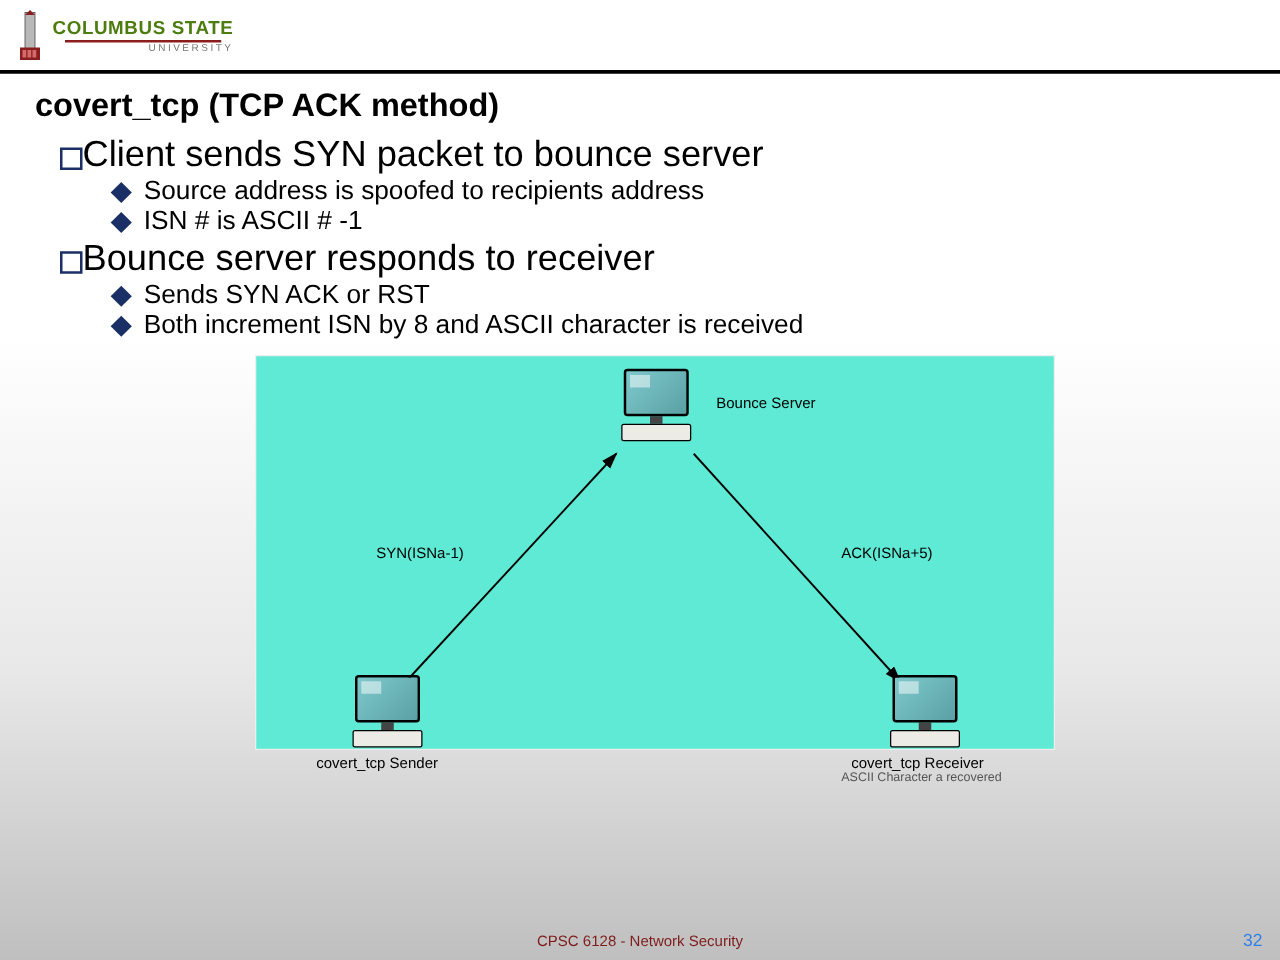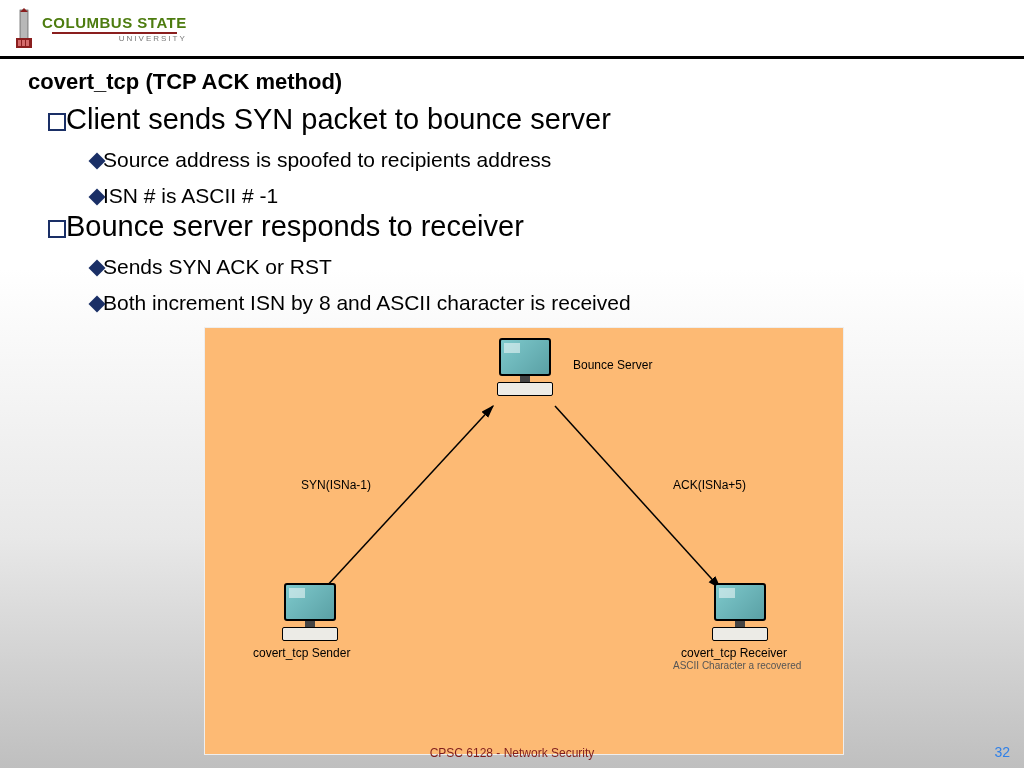--- a/index.html
+++ b/index.html
@@ -31,57 +31,58 @@
   }
   .university-sub {
     font-size: 8px;
     color: #777;
     letter-spacing: 2px;
     text-align: right;
   }
   .header-rule-red { height: 2px; background: #8a1e1e; margin: 0 10px; }
   .header-rule-black { height: 3px; background: #000; margin: 2px 0 0 0; }
   .title {
-    font-size: 22px;
+    font-size: 26px;
     font-weight: bold;
     padding: 10px 18px 6px 28px;
     color: #000;
   }
   .content { padding: 0 24px 0 48px; }
   .q-item {
     display: flex;
     align-items: flex-start;
     margin-top: 2px;
   }
   .q-box {
     width: 18px; height: 18px;
     border: 2.5px solid #1a2f66;
     flex-shrink: 0;
     margin-top: 10px;
   }
   .q-text { font-size: 29px; color: #000; }
   .v-item {
     display: flex;
     align-items: flex-start;
+    gap: 12px;
     margin-left: 40px;
-    margin-top: 12px;
+    margin-top: 0;
   }
   .v-diamond {
     width: 12px; height: 12px;
     background: #1a2f66;
     transform: rotate(45deg);
     flex-shrink: 0;
     margin-top: 7px;
     margin-left: 3px;
   }
   .v-text { font-size: 21px; color: #000; }
   .diagram {
     width: 640px;
-    height: 428px;
-    background: #fdba74;
+    height: 316px;
+    background: #5eead4;
     margin: 12px auto 0 auto;
     position: relative;
     border: 1px solid #eee;
   }
   .computer {
     position: absolute;
     width: 70px;
     text-align: center;
   }
   .monitor {

